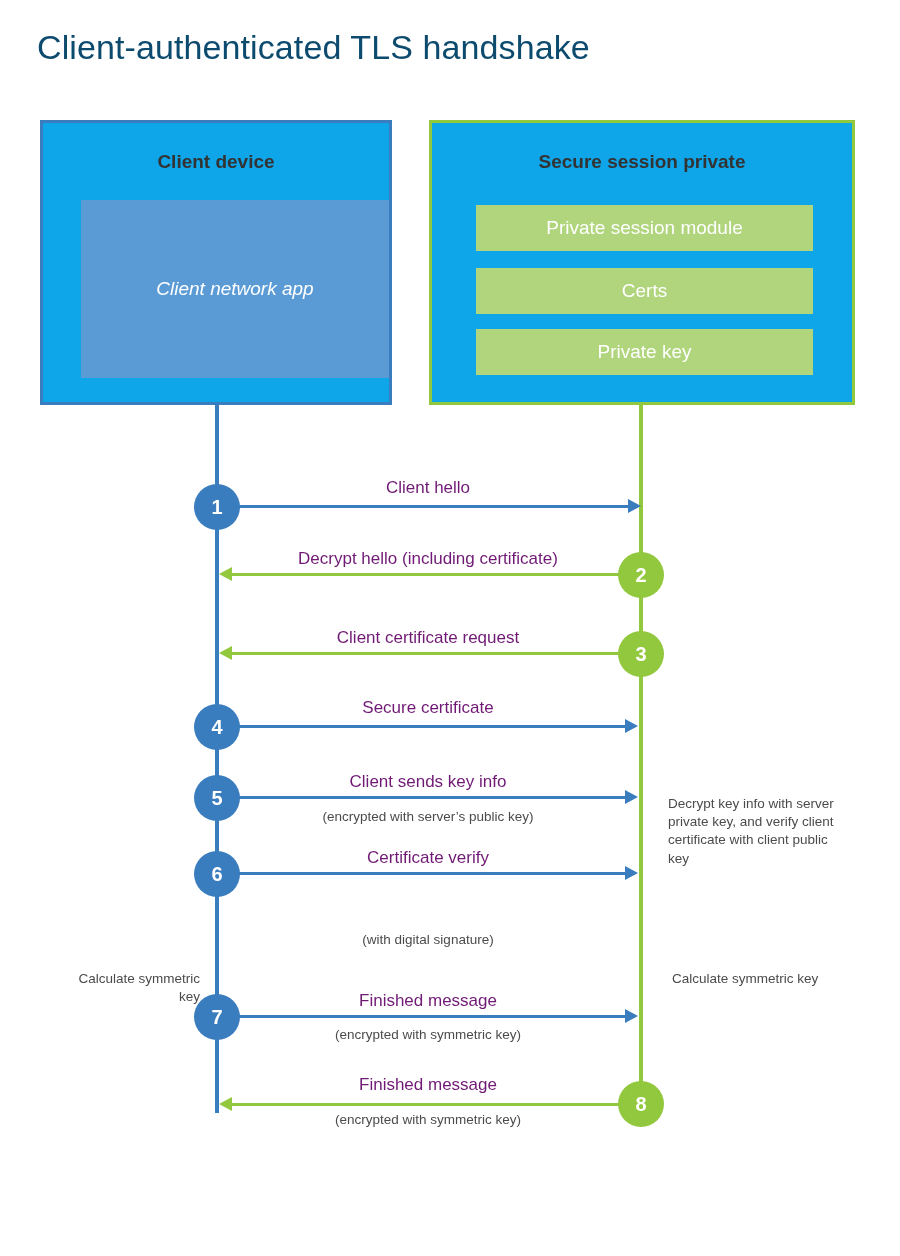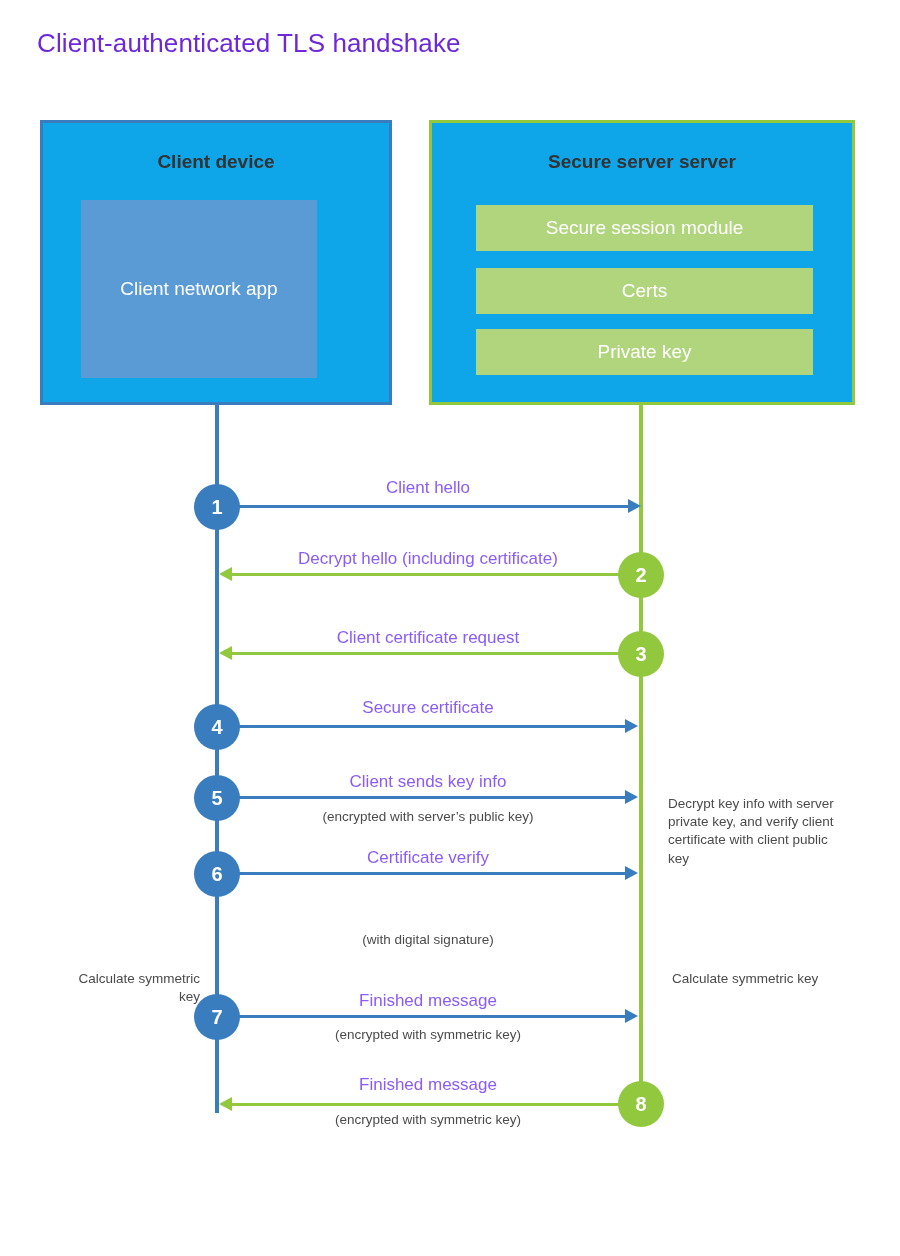--- a/index.html
+++ b/index.html
@@ -17,23 +17,23 @@
     height: 1256px;
     background: #ffffff;
     overflow: hidden;
   }
 
   
   #diagram-title {
     position: absolute;
     left: 37px;
     top: 28px;
-    font-size: 26px;
+    font-size: 34px;
     font-weight: 400;
-    color: #6d28d9;
+    color: #0c4a6e;
     letter-spacing: 0.1px;
     white-space: nowrap;
   }
 
   
   .actor-box {
     position: absolute;
     box-sizing: border-box;
     background: #0ea5e9;
   }
@@ -55,30 +55,31 @@
     font-size: 19px;
     font-weight: bold;
     color: #333333;
   }
 
   
   #client-app {
     position: absolute;
     left: 38px;   
     top: 77px;    
-    width: 236px;
+    width: 308px;
     height: 178px;
     background: #5b9bd5;
     color: #ffffff;
     font-size: 19px;
     display: flex;
     align-items: center;
     justify-content: center;
     text-align: center;
     line-height: 1.35;
+    font-style: italic;
   }
 
   
   .server-bar {
     position: absolute;
     left: 44px;   
     width: 337px;
     height: 46px;
     background: #b0d57c;
     color: #ffffff;
@@ -141,21 +142,21 @@
     justify-content: center;
   }
   .step-badge.blue  { background: #3a7dbf; }
   .step-badge.green { background: #92c83e; }
 
   
   .msg-label {
     position: absolute;
     text-align: left;
     font-size: 17px;
-    color: #8b5cf6;
+    color: #701a75;
     white-space: nowrap;
     transform: translateX(-50%);
   }
   .msg-sublabel {
     position: absolute;
     text-align: center;
     font-size: 13.5px;
     color: #4b4b4b;
     white-space: nowrap;
     transform: translateX(-50%);
@@ -178,22 +179,22 @@
 <div id="canvas">
 
   <div id="diagram-title">Client-authenticated TLS handshake</div>
 
   <div class="actor-box" id="client-box">
     <div class="actor-title">Client device</div>
     <div id="client-app">Client network app</div>
   </div>
 
   <div class="actor-box" id="server-box">
-    <div class="actor-title">Secure server server</div>
-    <div class="server-bar" id="server-bar-0">Secure session module</div>
+    <div class="actor-title">Secure session private</div>
+    <div class="server-bar" id="server-bar-0">Private session module</div>
     <div class="server-bar" id="server-bar-1">Certs</div>
     <div class="server-bar" id="server-bar-2">Private key</div>
   </div>
 
   <div class="lifeline" id="lifeline-client"></div>
   <div class="lifeline" id="lifeline-server"></div>
 
   <div class="msg-label" style="left:428px; top:478px;">Client hello</div>
   <div class="msg-line blue" style="left:219px; top:505px; width:409px;"></div>
   <div class="arrowhead right blue" style="left:628px; top:499px;"></div>

